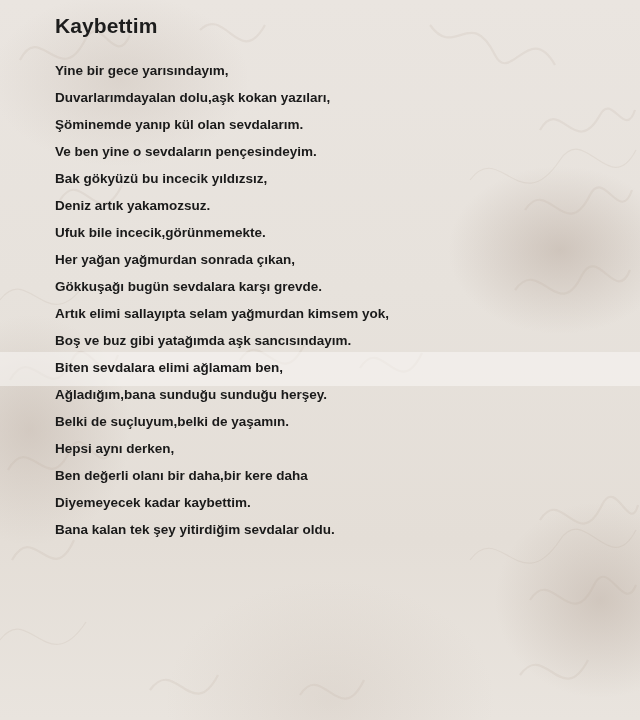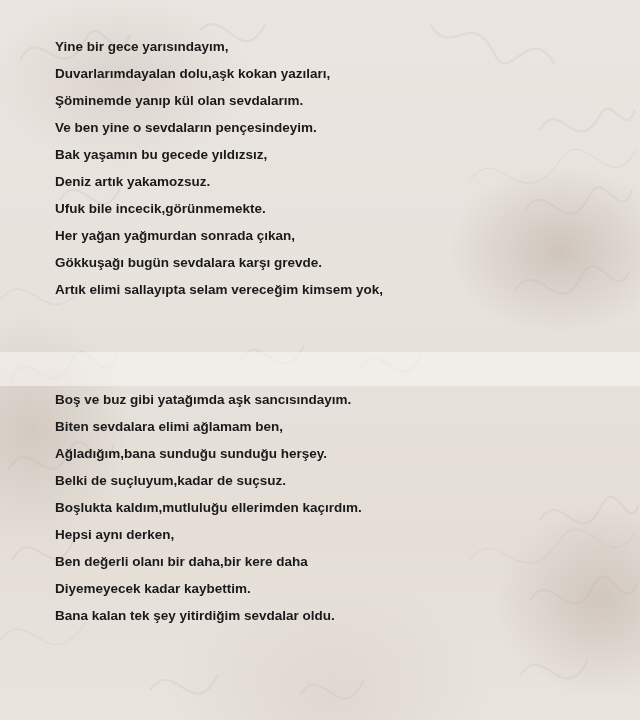--- a/index.html
+++ b/index.html
@@ -72,21 +72,21 @@
 
   .line {
     font-size: 13.5px;
     font-weight: bold;
     color: #1a1a1a;
     line-height: 27px;
     white-space: pre;
   }
 
   #stanza-one { margin-top: 19px; }
-  #stanza-two { margin-top: 83px; }
+  #stanza-two { }
 </style>
 </head>
 <body>
 
 <div id="page">
 
   <svg id="texture" viewBox="0 0 640 720" preserveAspectRatio="none" xmlns="http://www.w3.org/2000/svg">
     <g stroke="#b9a89a" fill="none" stroke-width="2.2" opacity="0.55">
       <path d="M20 60 C 40 20, 60 90, 85 40 C 100 10, 115 70, 130 35"></path>
       <path d="M200 30 C 225 5, 240 70, 265 25"></path>
@@ -111,40 +111,40 @@
       <path d="M470 560 C 500 520, 520 600, 560 540 C 585 502, 610 580, 636 530"></path>
       <path d="M0 300 C 28 262, 48 340, 86 282"></path>
       <path d="M0 640 C 28 602, 48 680, 86 622"></path>
     </g>
   </svg>
 
   <div id="midband"></div>
 
   <div id="content">
 
+    <h1 id="title">Kaybettim</h1>
 
     <div id="stanza-one" class="stanza">
       <div class="line">Yine bir gece yarısındayım,</div>
       <div class="line">Duvarlarımdayalan dolu,aşk kokan yazıları,</div>
       <div class="line">Şöminemde yanıp kül olan sevdalarım.</div>
       <div class="line">Ve ben yine o sevdaların pençesindeyim.</div>
-      <div class="line">Bak yaşamın bu gecede yıldızsız,</div>
+      <div class="line">Bak gökyüzü bu incecik yıldızsız,</div>
       <div class="line">Deniz artık yakamozsuz.</div>
       <div class="line">Ufuk bile incecik,görünmemekte.</div>
       <div class="line">Her yağan yağmurdan sonrada çıkan,</div>
       <div class="line">Gökkuşağı bugün sevdalara karşı grevde.</div>
-      <div class="line">Artık elimi sallayıpta selam vereceğim kimsem yok,</div>
+      <div class="line">Artık elimi sallayıpta selam yağmurdan kimsem yok,</div>
     </div>
 
     <div id="stanza-two" class="stanza">
       <div class="line">Boş ve buz gibi yatağımda aşk sancısındayım.</div>
       <div class="line">Biten sevdalara elimi ağlamam ben,</div>
       <div class="line">Ağladığım,bana sunduğu sunduğu herşey.</div>
-      <div class="line">Belki de suçluyum,kadar de suçsuz.</div>
-      <div class="line">Boşlukta kaldım,mutluluğu ellerimden kaçırdım.</div>
+      <div class="line">Belki de suçluyum,belki de yaşamın.</div>
       <div class="line">Hepsi aynı derken,</div>
       <div class="line">Ben değerli olanı bir daha,bir kere daha</div>
       <div class="line">Diyemeyecek kadar kaybettim.</div>
       <div class="line">Bana kalan tek şey yitirdiğim sevdalar oldu.</div>
     </div>
 
   </div>
 </div>
 
 </body></html>

